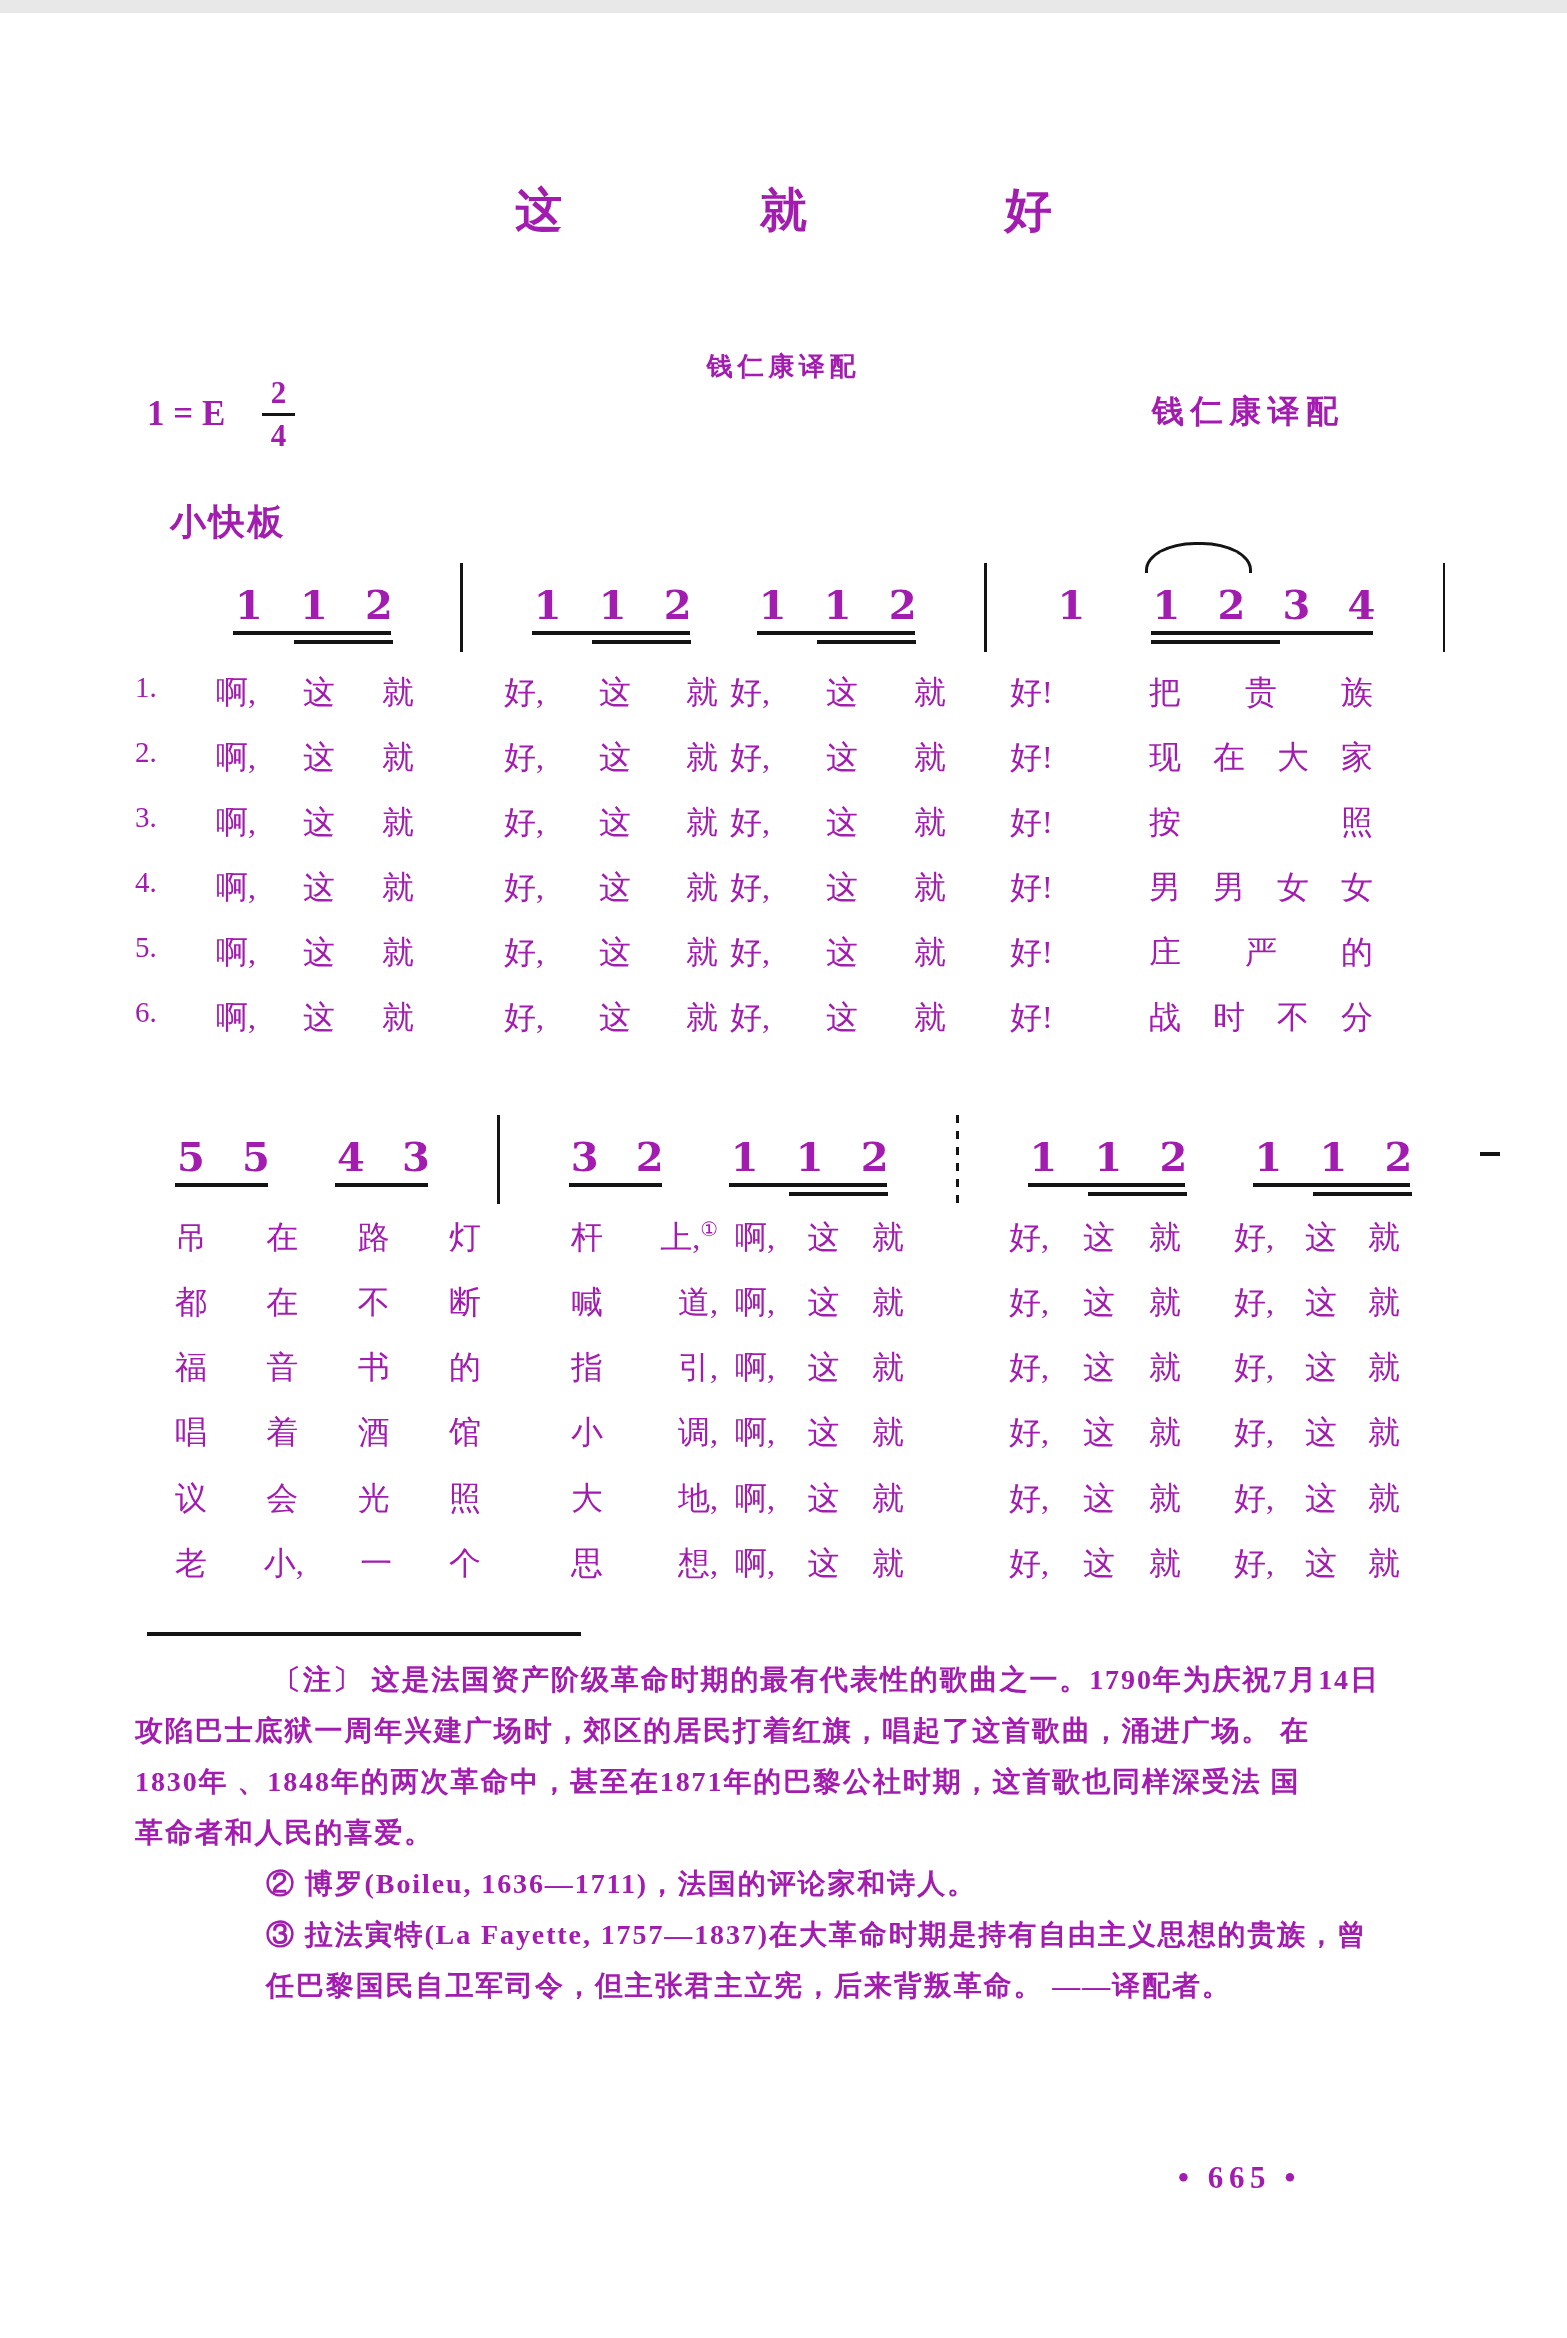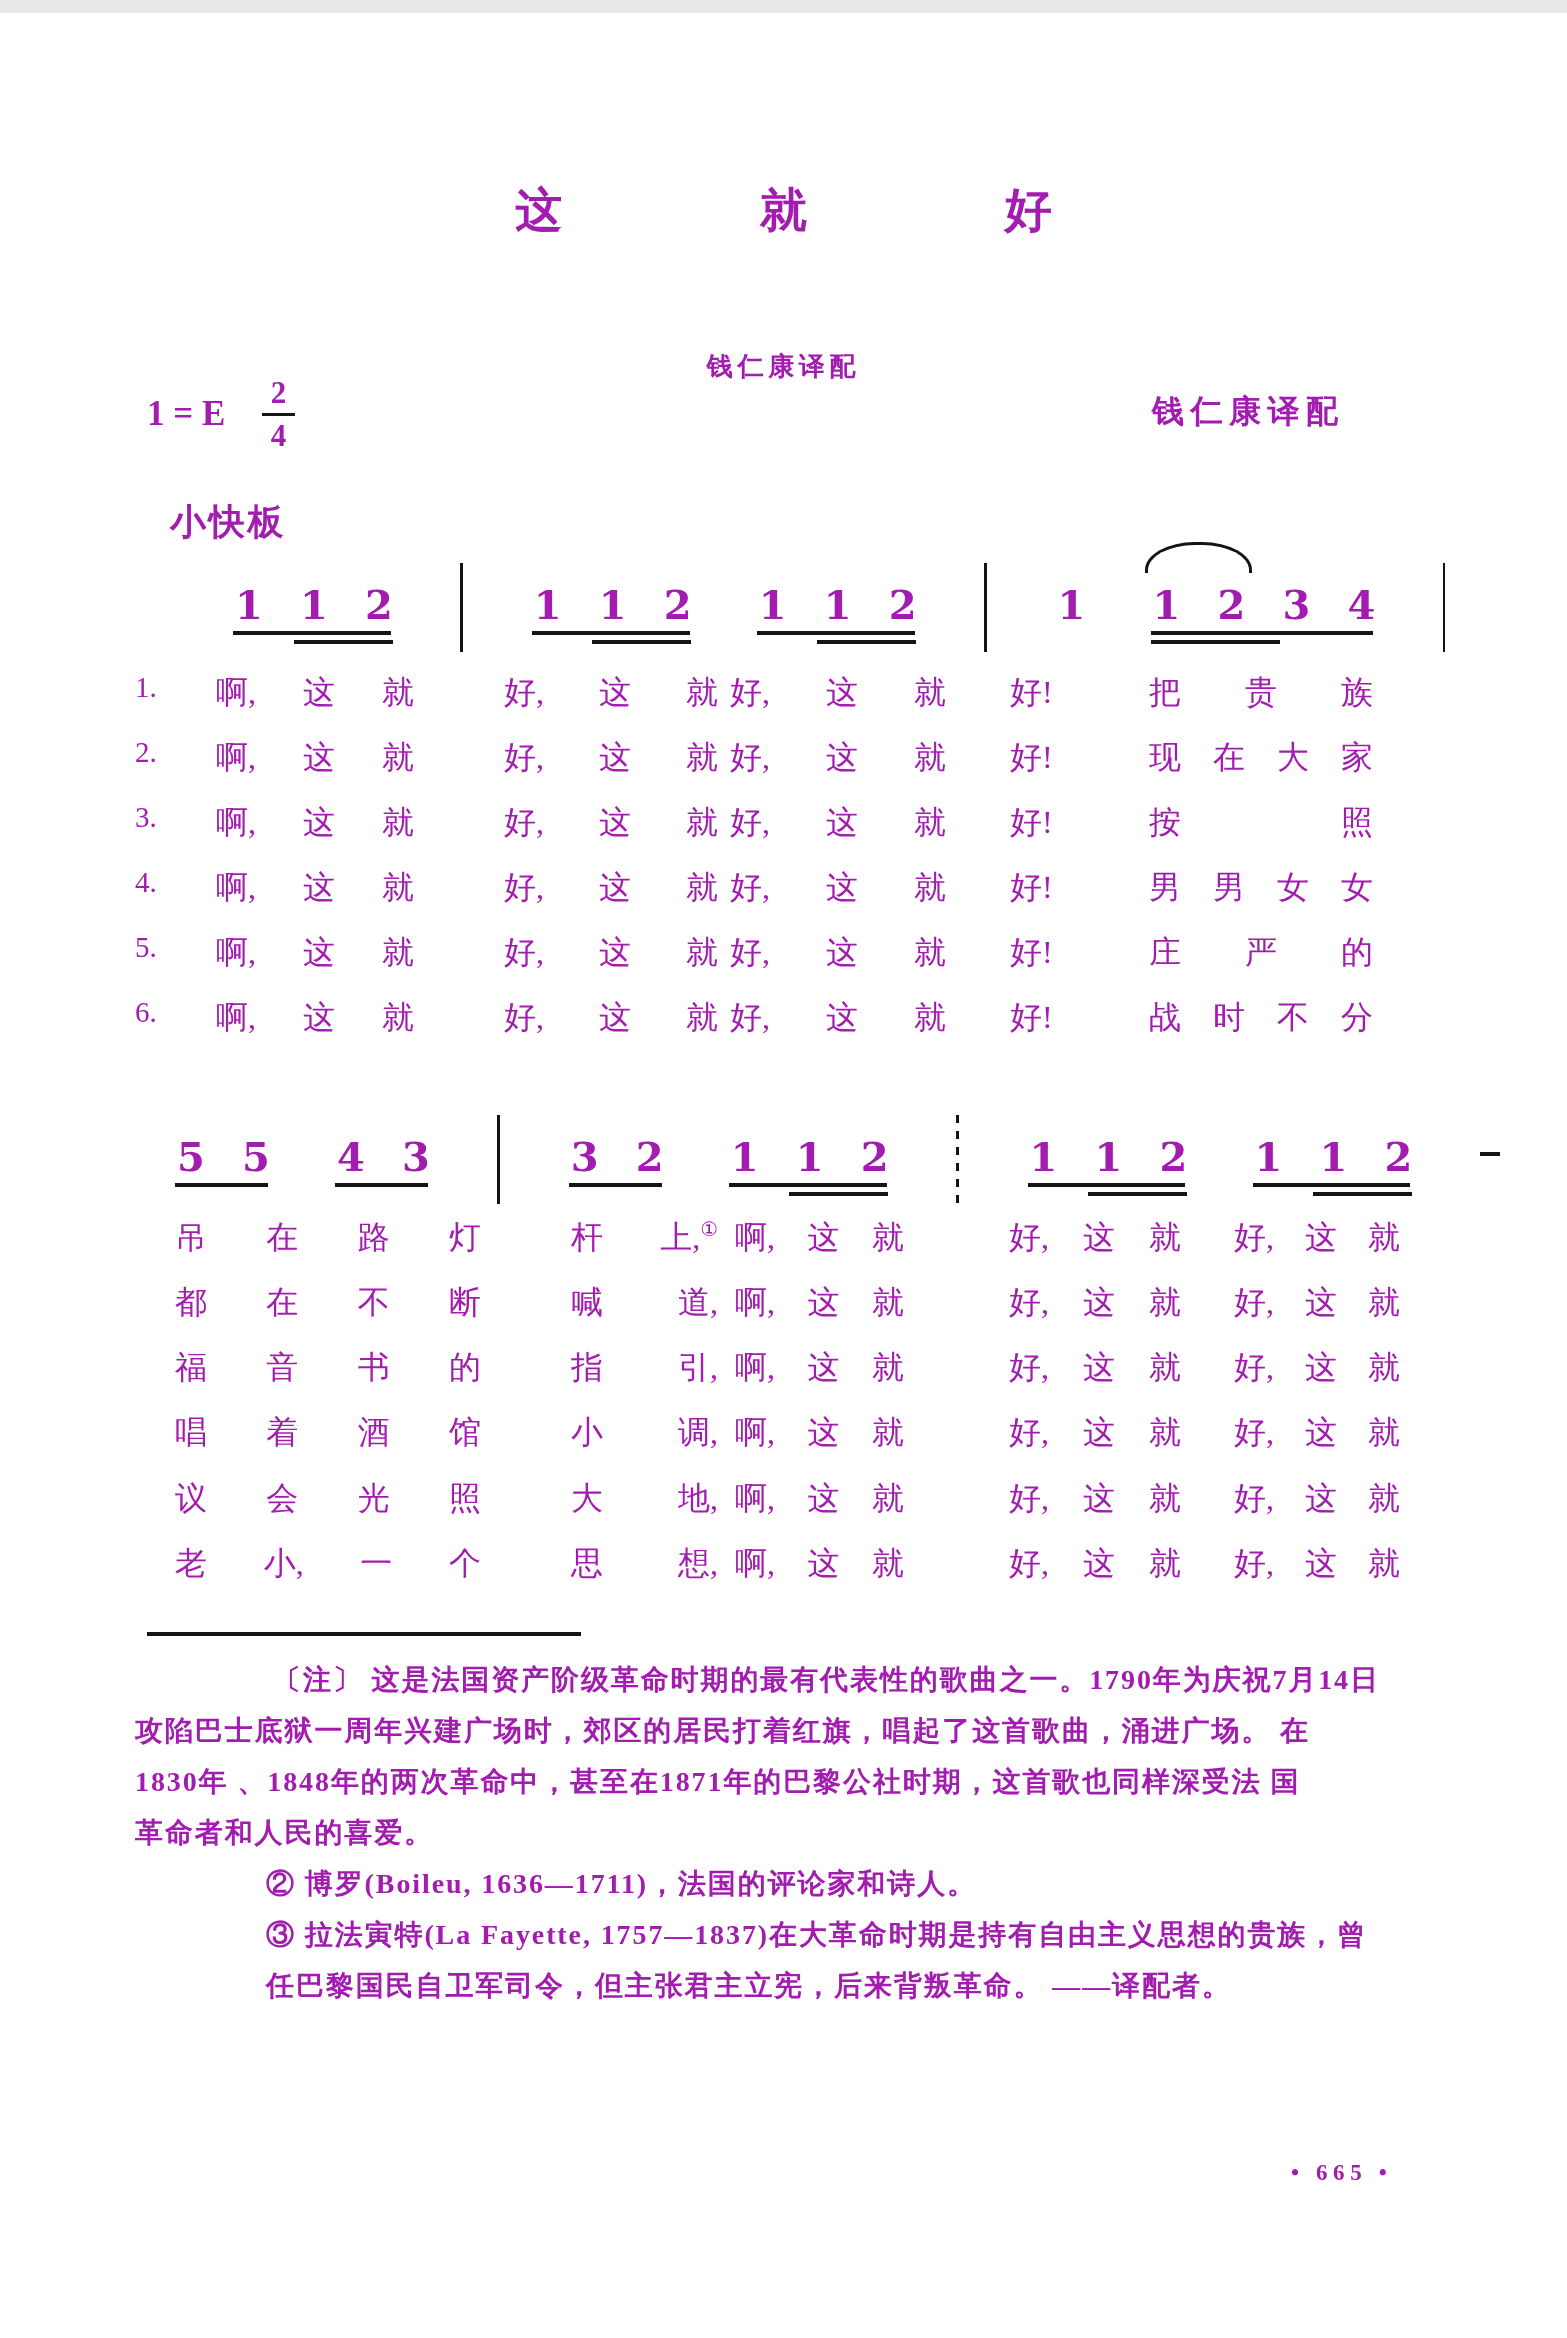--- a/index.html
+++ b/index.html
@@ -84,22 +84,22 @@
   .divider{position:absolute;left:147px;top:1619px;width:434px;height:3.7px;background:#141414;}
   #footnotes{
     position:absolute;left:135px;top:1641px;width:1316px;
     font-size:28px;font-weight:bold;letter-spacing:1.9px;line-height:51px;
   }
   .fn-line{white-space:nowrap;}
   .fn-line:nth-child(1){padding-left:138px;}
   .fn-line:nth-child(5),.fn-line:nth-child(6),.fn-line:nth-child(7){padding-left:131px;}
   
   .pageno{
-    position:absolute;left:1291px;top:2147px;
-    font-size:23px;font-weight:bold;letter-spacing:5.6px;white-space:nowrap;
+    position:absolute;left:1178px;top:2147px;
+    font-size:31px;font-weight:bold;letter-spacing:5.6px;white-space:nowrap;
   }
 </style>
 </head>
 <body>
 
 <div id="page">
   <div class="title">这 就 好</div>
 
   <div class="source">钱仁康译配</div>
 

